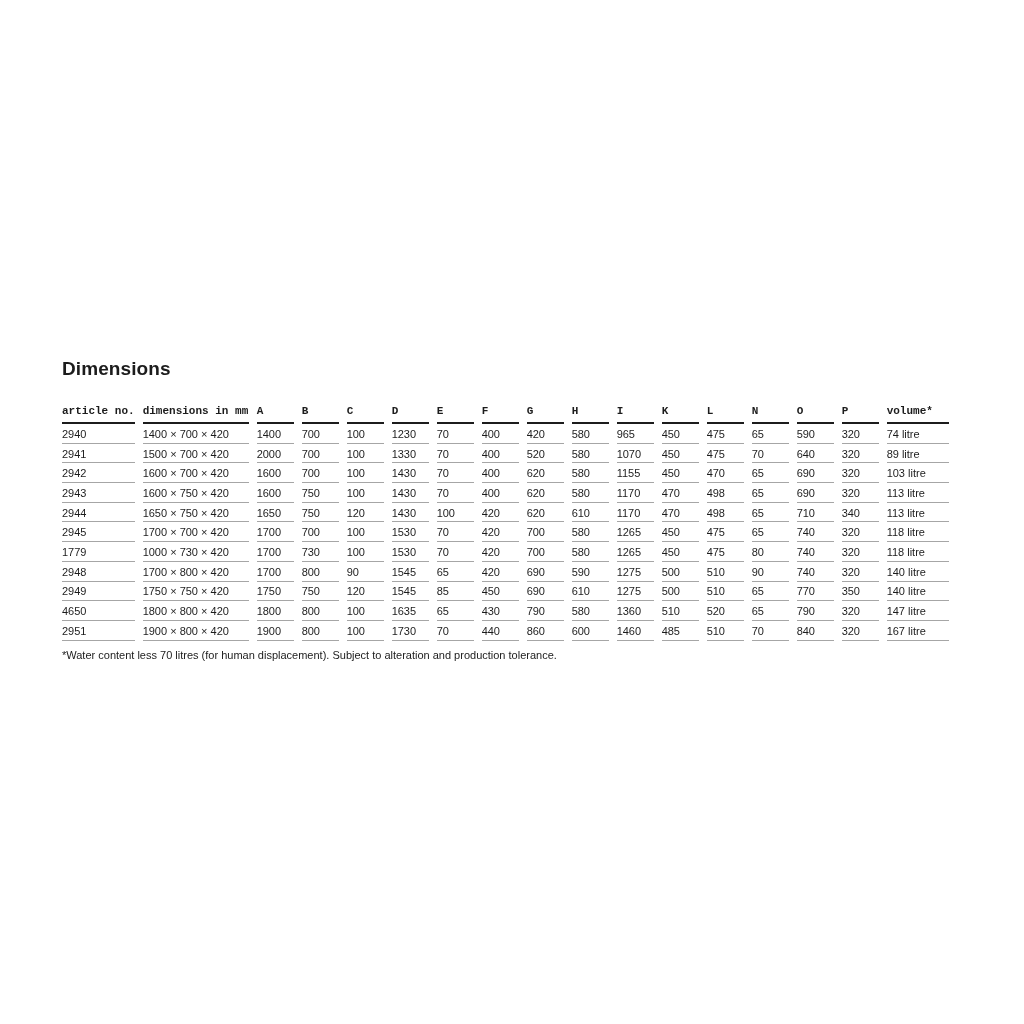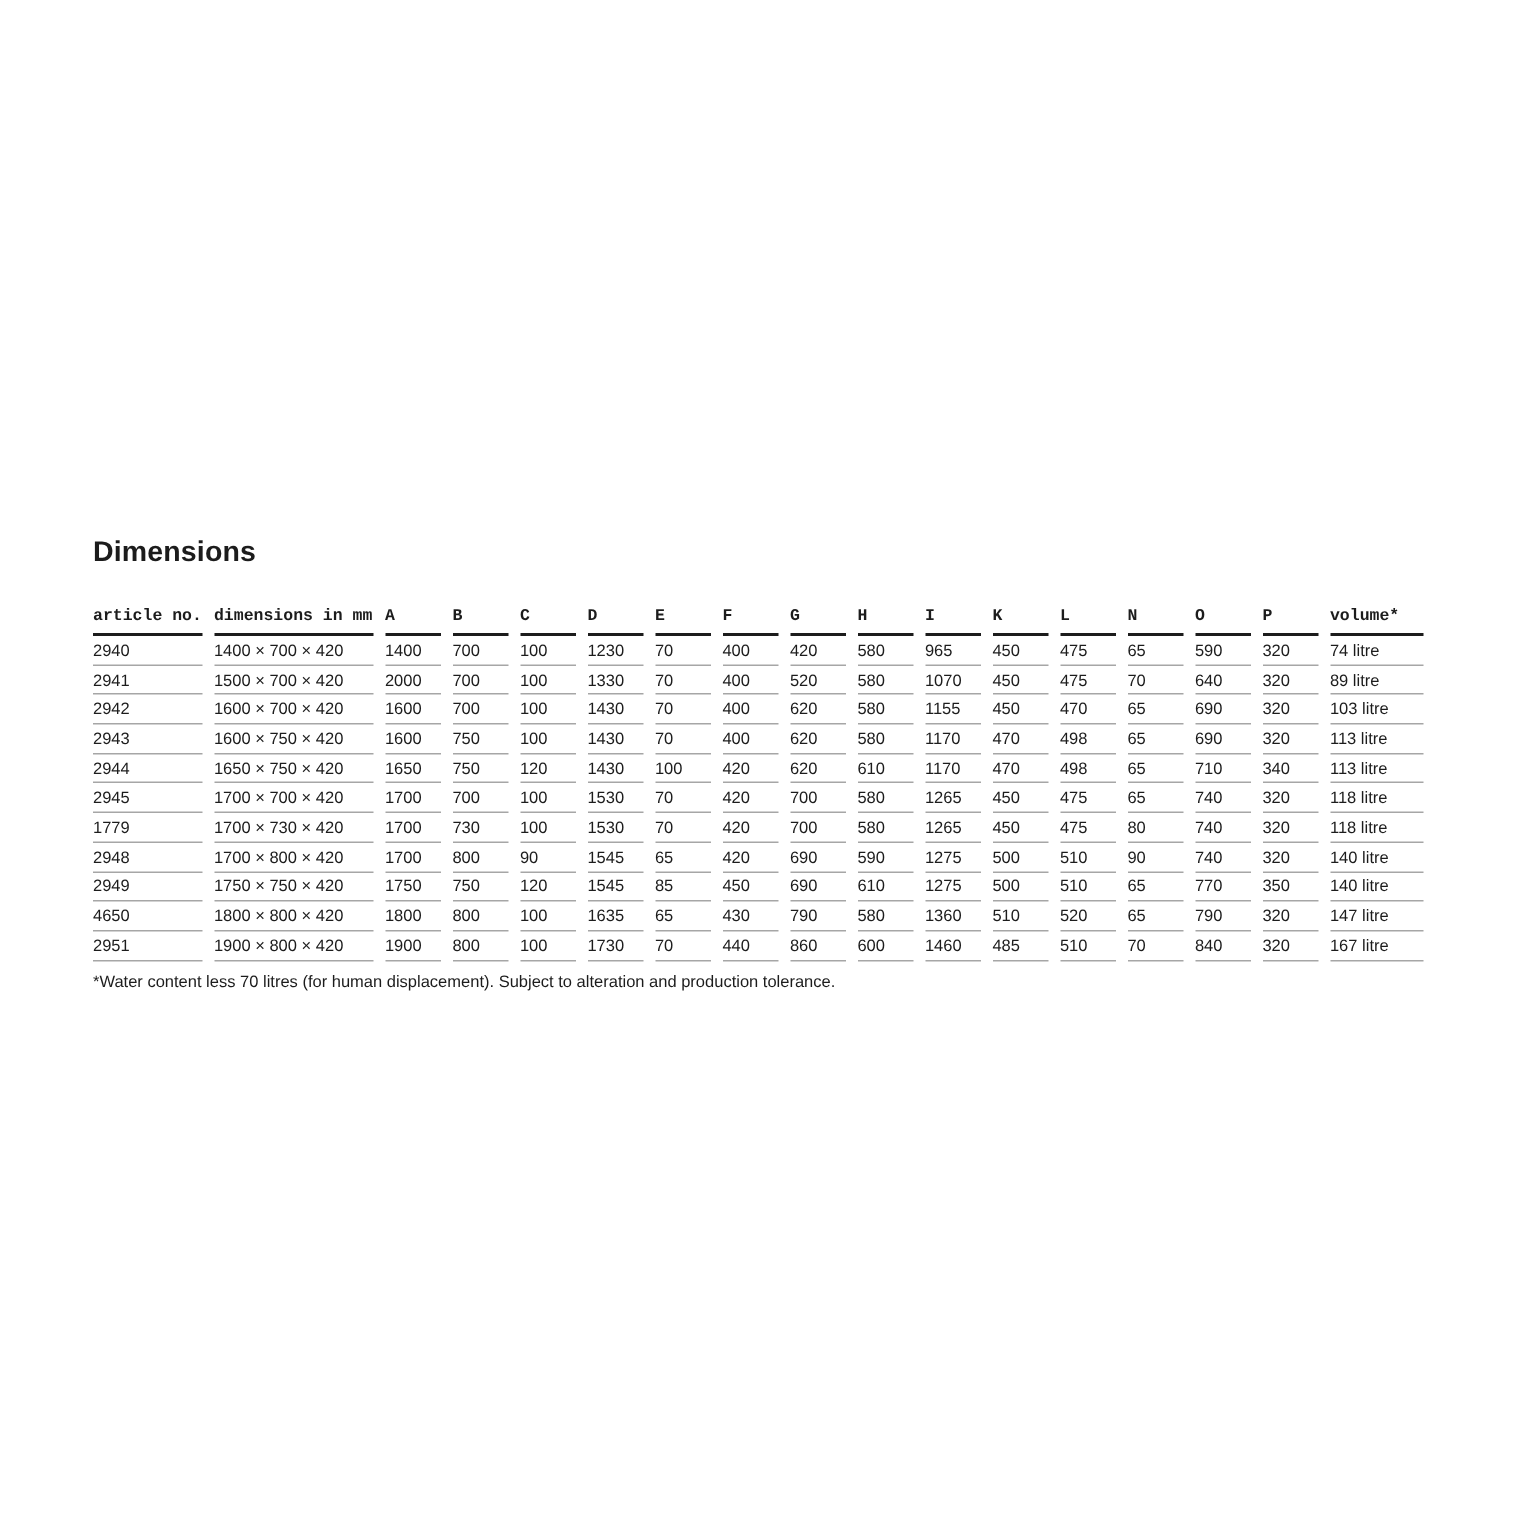--- a/index.html
+++ b/index.html
@@ -219,21 +219,21 @@
           <td>1265</td>
           <td>450</td>
           <td>475</td>
           <td>65</td>
           <td>740</td>
           <td>320</td>
           <td>118 litre</td>
         </tr>
         <tr>
           <td>1779</td>
-          <td>1700 × 730 × 420</td>
+          <td>1000 × 730 × 420</td>
           <td>1700</td>
           <td>730</td>
           <td>100</td>
           <td>1530</td>
           <td>70</td>
           <td>420</td>
           <td>700</td>
           <td>580</td>
           <td>1265</td>
           <td>450</td>

